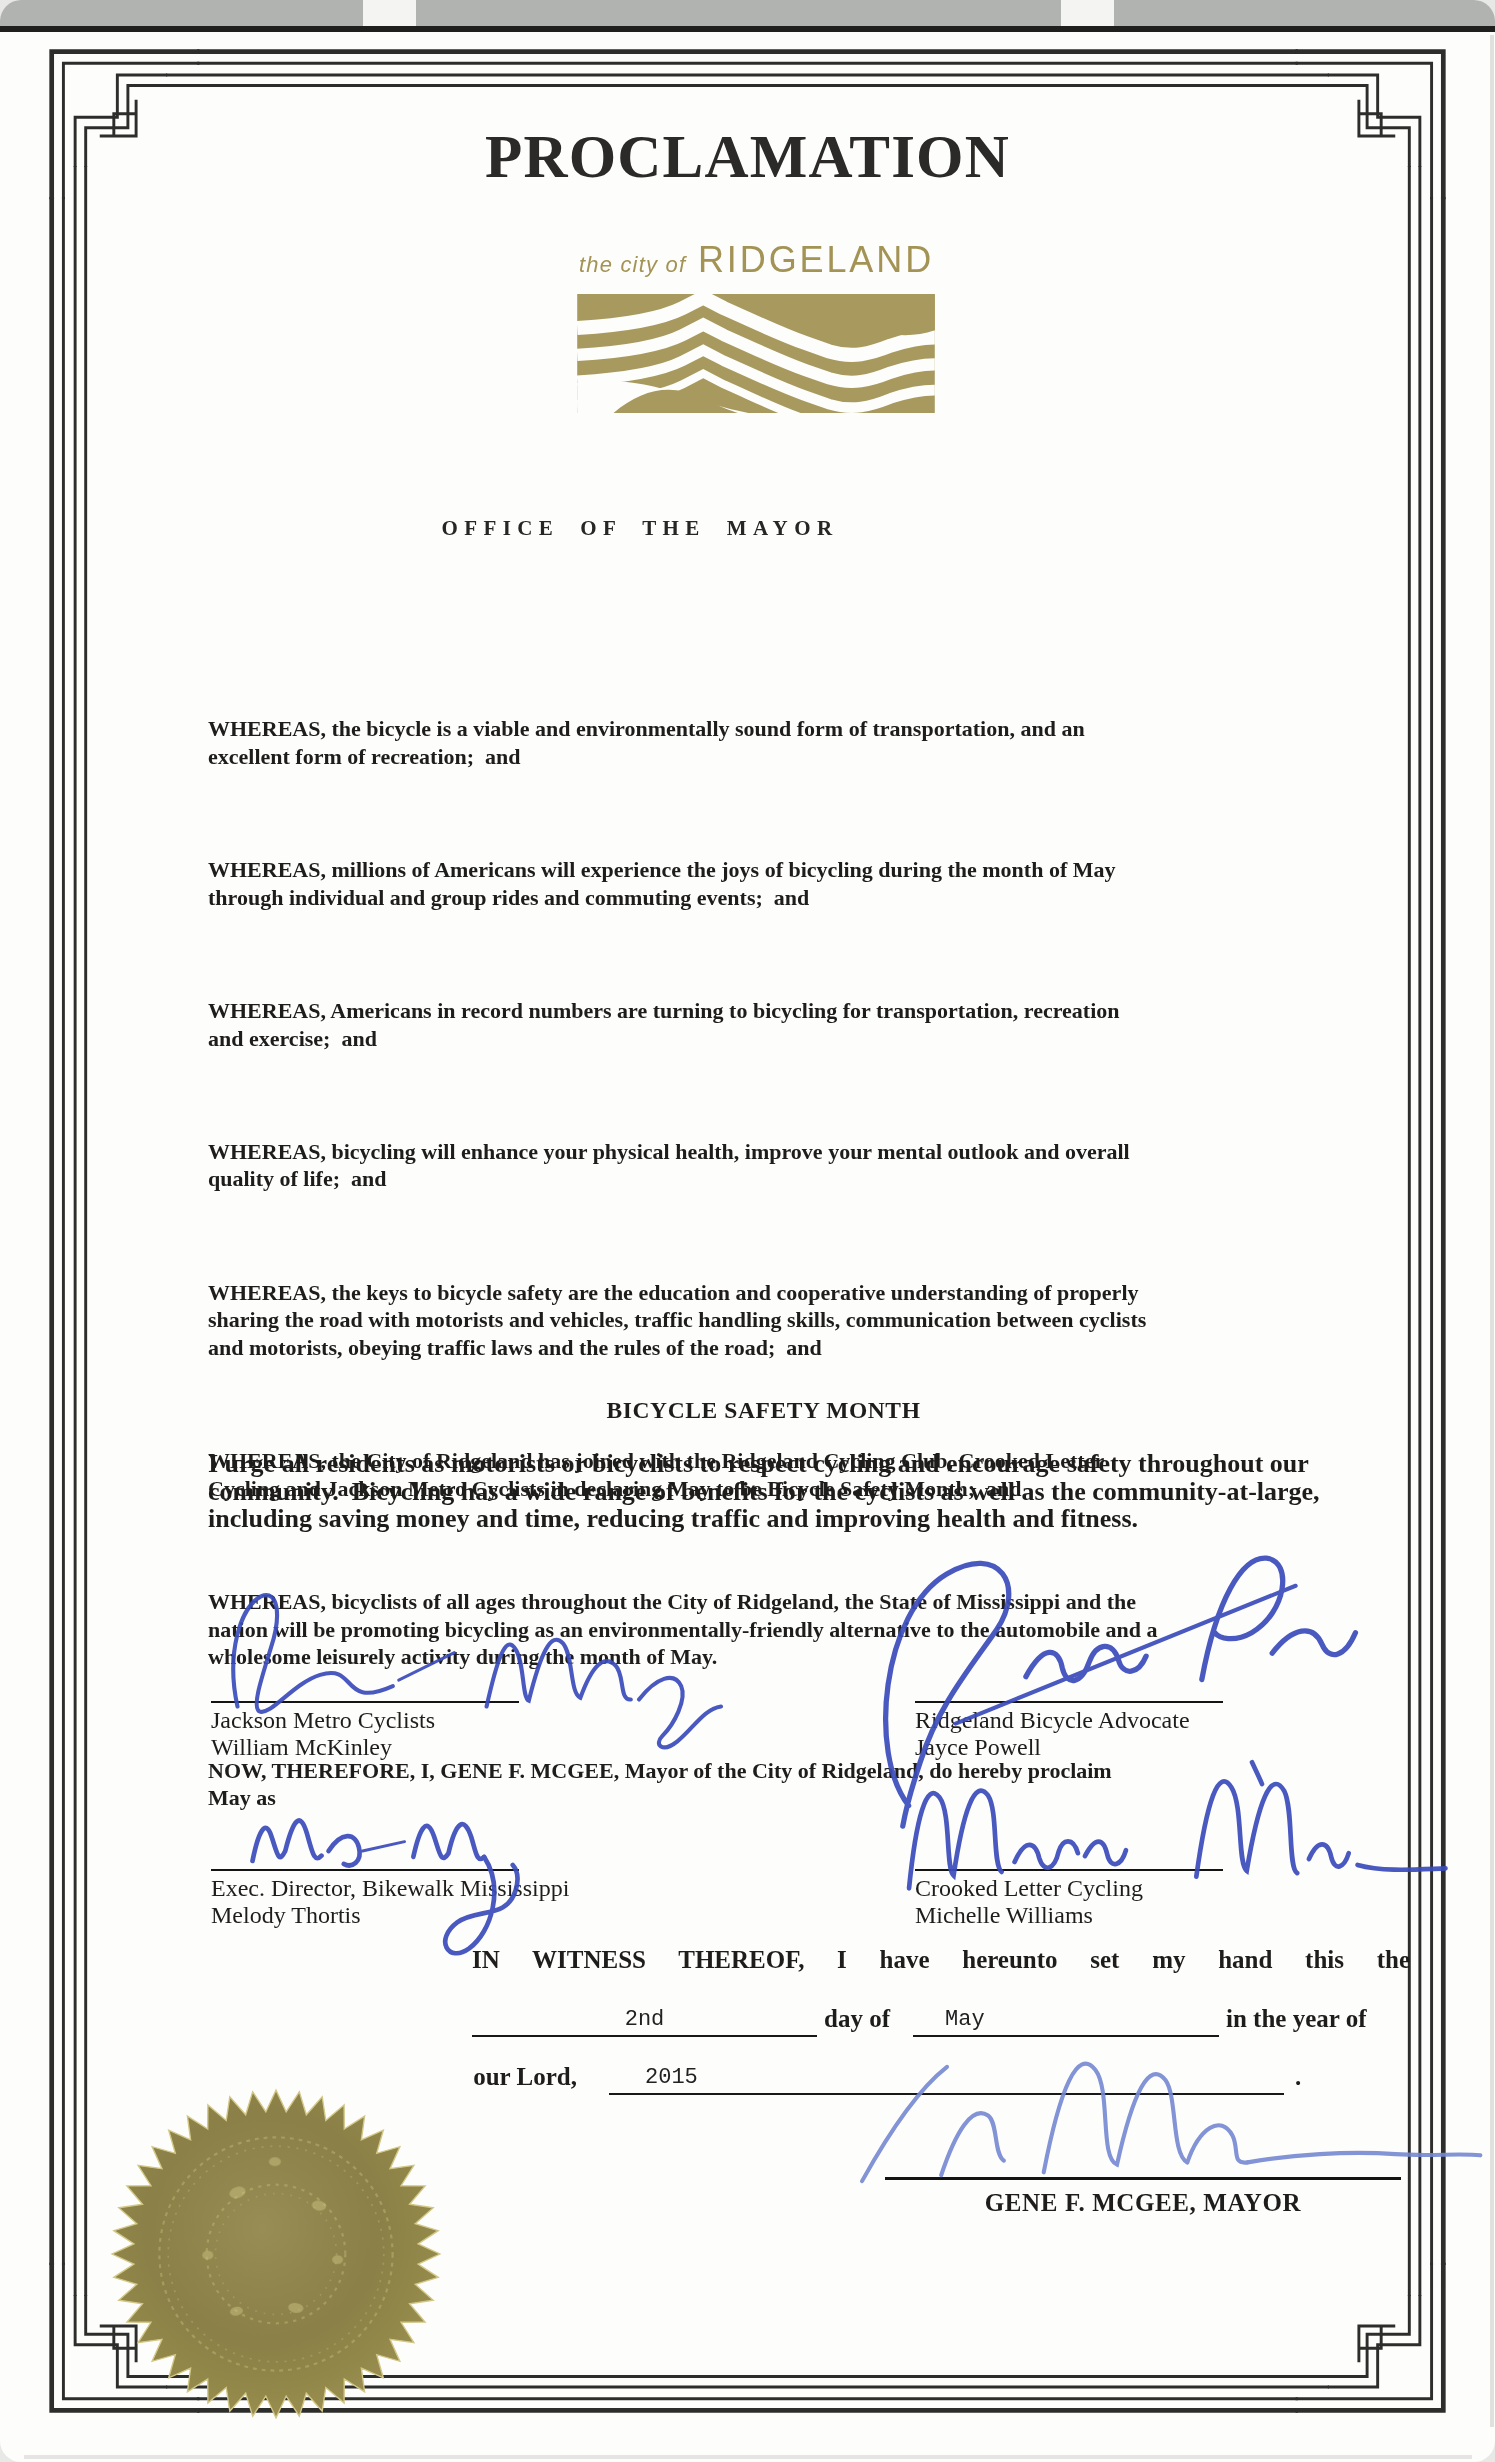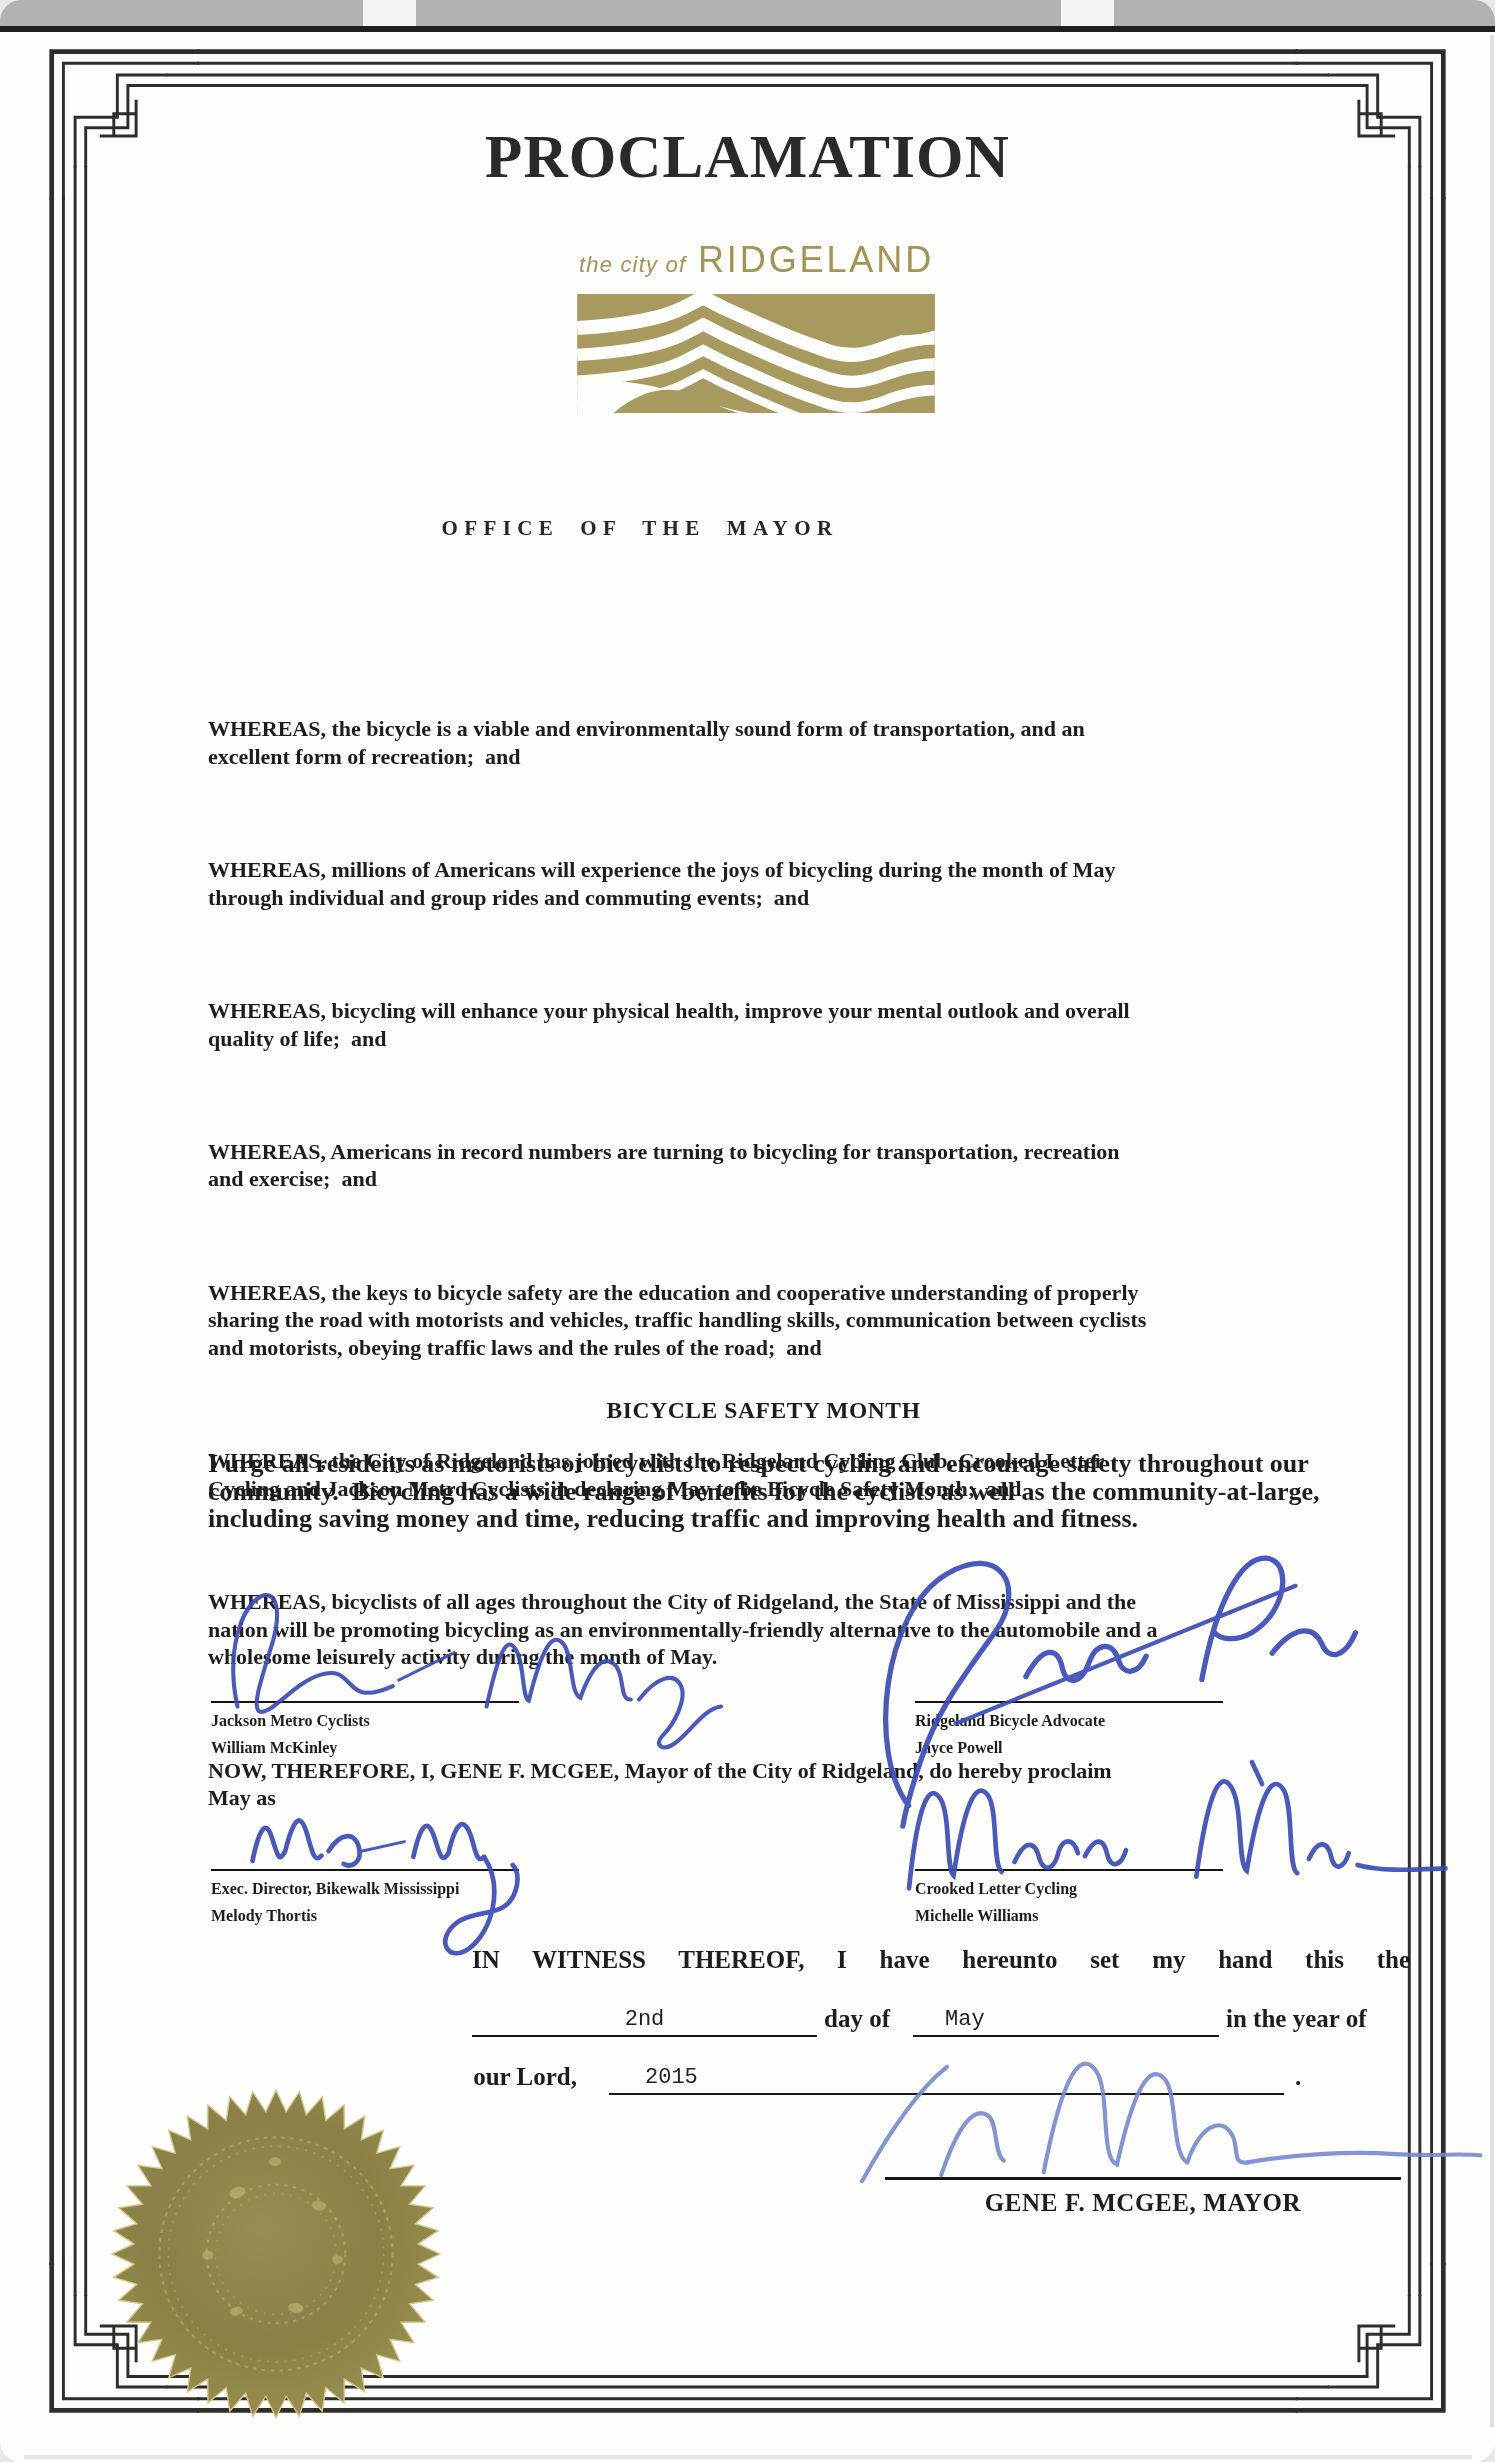--- a/index.html
+++ b/index.html
@@ -50,21 +50,21 @@
   .proclaim-heading{
     position:absolute;left:0;top:1397px;width:1495px;text-align:center;
     font-size:23.5px;font-weight:700;letter-spacing:0.6px;padding-left:16px;
   }
   .urge-block{
     position:absolute;left:208px;top:1450px;width:1114px;
     font-size:26px;font-weight:700;line-height:27.6px;white-space:pre-wrap;
   }
 
   .sig-line{position:absolute;height:2.3px;background:#141414;}
-  .sig-label{position:absolute;font-size:16px;font-weight:700;line-height:27px;}
+  .sig-label{position:absolute;font-size:24px;font-weight:400;line-height:27px;}
 
   .witness{
     position:absolute;left:472px;top:1946px;width:938px;height:161px;
     font-size:25px;font-weight:700;
   }
   .witness-line1{
     width:938px;text-align:justify;text-align-last:justify;
   }
   .u{position:absolute;height:29px;border-bottom:2.9px solid #181818;}
   .fill-val{
@@ -155,24 +155,24 @@
     <path d="M 62,203 C 110,162 160,152 212,177 C 242,192 262,199 274,203 Z" fill="var(--gold)"></path>
   </svg>
 
   <div class="office-heading content abs">OFFICE OF THE MAYOR</div>
 
   <div class="body-block content">
     <p>WHEREAS, the bicycle is a viable and environmentally sound form of transportation, and an
 excellent form of recreation;  and</p>
     <p>WHEREAS, millions of Americans will experience the joys of bicycling during the month of May
 through individual and group rides and commuting events;  and</p>
+    <p>WHEREAS, Americans in record numbers are turning to bicycling for transportation, recreation
+and exercise;  and</p>
     <p>WHEREAS, bicycling will enhance your physical health, improve your mental outlook and overall
 quality of life;  and</p>
-    <p>WHEREAS, Americans in record numbers are turning to bicycling for transportation, recreation
-and exercise;  and</p>
     <p>WHEREAS, the keys to bicycle safety are the education and cooperative understanding of properly
 sharing the road with motorists and vehicles, traffic handling skills, communication between cyclists
 and motorists, obeying traffic laws and the rules of the road;  and</p>
     <p>WHEREAS, the City of Ridgeland has joined with the Ridgeland Cycling Club, Crooked Letter
 Cycling and Jackson Metro Cyclists in declaring May to be Bicycle Safety Month;  and</p>
     <p>WHEREAS, bicyclists of all ages throughout the City of Ridgeland, the State of Mississippi and the
 nation will be promoting bicycling as an environmentally-friendly alternative to the automobile and a
 wholesome leisurely activity during the month of May.</p>
     <p>NOW, THEREFORE, I, GENE F. MCGEE, Mayor of the City of Ridgeland, do hereby proclaim
 May as</p>

